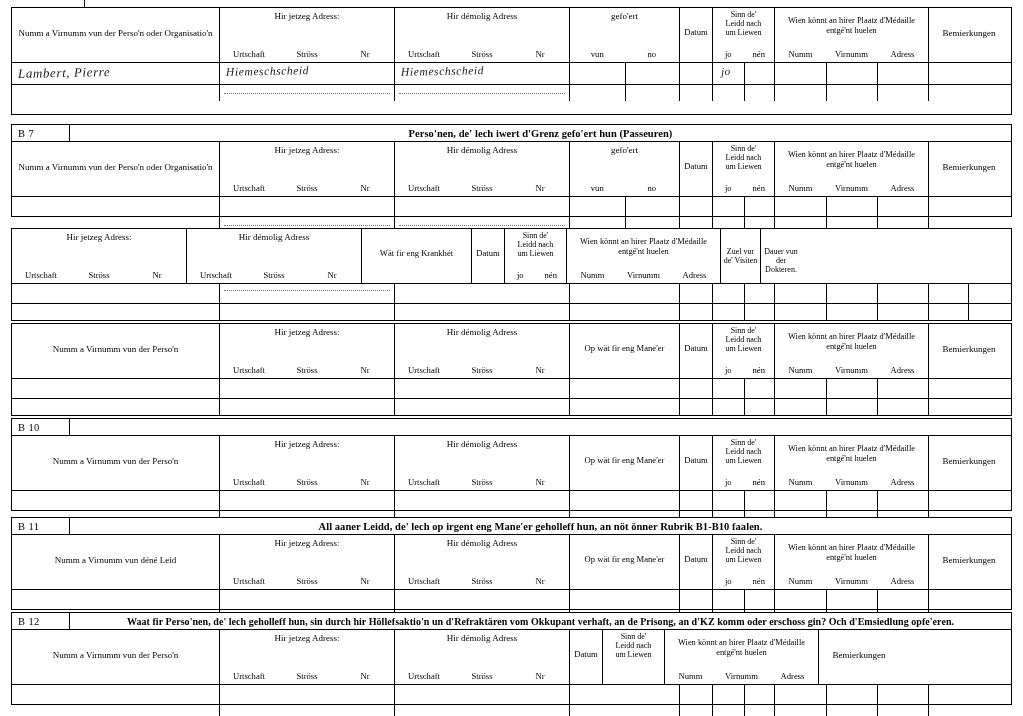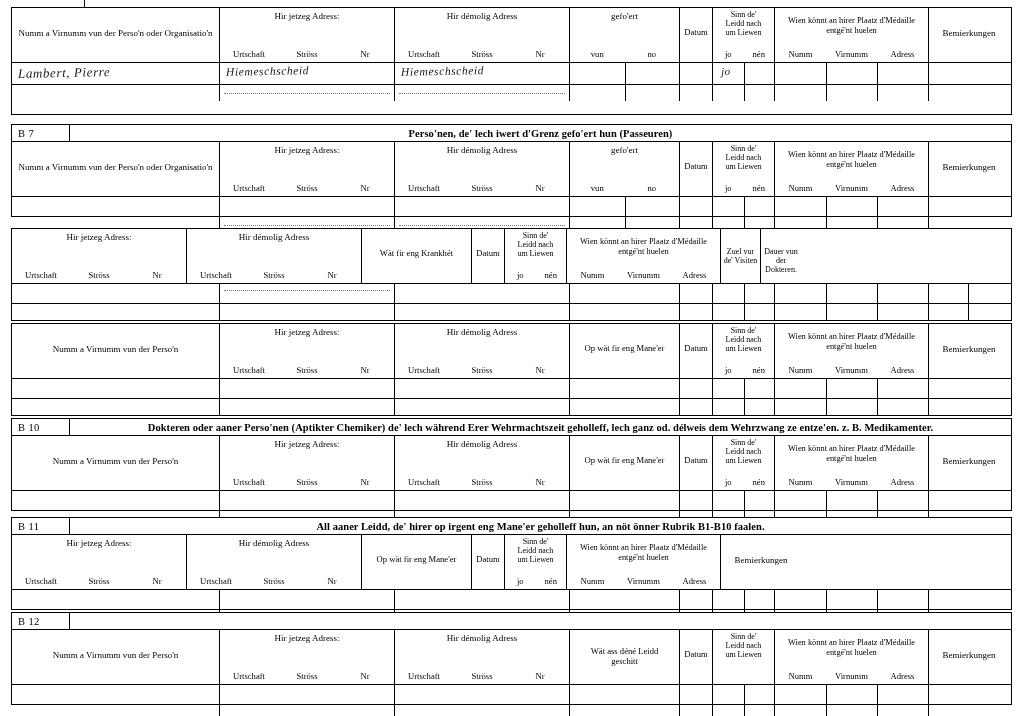--- a/index.html
+++ b/index.html
@@ -490,21 +490,20 @@
             <span class="vline" style="left:66.6%;"></span>
           </div>
         <div class="cell" style="width:80px;"></div>
       </div>
     </div>
   </div>
 
   <div class="section" style="top:418px;height:93px;">
     <div class="hdr">
       <div class="hdr-code">B 10</div>
-      <div class="hdr-title">Dokteren oder aaner Perso'nen (Aptikter Chemiker) de' lech während Erer Wehrmachtszeit geholleff, lech ganz od. délweis dem Wehrzwang ze entze'en. z. B. Medikamenter.</div>
     </div>
     <div class="colhdr" style="height:55px;">
       <div class="col" style="width:208px;">
         <span class="ctitle" style="padding-top:20px;">Numm a Virnumm vun der Perso'n</span>
       </div>
       <div class="col" style="width:175px;">
         <span class="ctitle">Hir jetzeg Adress:</span>
         <span class="sub">
           <span>Urtschaft</span>
           <span>Ströss</span>
@@ -577,23 +576,26 @@
             <span class="vline" style="left:66.6%;"></span>
           </div>
         <div class="cell" style="width:80px;"></div>
       </div>
     </div>
   </div>
 
   <div class="section" style="top:517px;height:93px;">
     <div class="hdr">
       <div class="hdr-code">B 11</div>
-      <div class="hdr-title">All aaner Leidd, de' hirer op irgent eng Mane'er geholleff hun, an nöt önner Rubrik B1-B10 faalen.</div>
+      <div class="hdr-title">All aaner Leidd, de' lech op irgent eng Mane'er geholleff hun, an nöt önner Rubrik B1-B10 faalen.</div>
     </div>
     <div class="colhdr" style="height:55px;">
+      <div class="col" style="width:208px;">
+        <span class="ctitle" style="padding-top:20px;">Numm a Virnumm vun déné Leid</span>
+      </div>
       <div class="col" style="width:175px;">
         <span class="ctitle">Hir jetzeg Adress:</span>
         <span class="sub">
           <span>Urtschaft</span>
           <span>Ströss</span>
           <span>Nr</span>
         </span>
       </div>
       <div class="col" style="width:175px;">
         <span class="ctitle">Hir démolig Adress</span>
@@ -661,44 +663,41 @@
             <span class="vline" style="left:66.6%;"></span>
           </div>
         <div class="cell" style="width:80px;"></div>
       </div>
     </div>
   </div>
 
   <div class="section" style="top:612px;height:93px;">
     <div class="hdr">
       <div class="hdr-code">B 12</div>
+      <div class="hdr-title" style="font-size:10px;">Waat fir Perso'nen, de' lech geholleff hun, sin durch hir Höllefsaktio'n  un  d'Refraktären vom Okkupant verhaft, an de Prisong, an d'KZ komm oder  erschoss gin? Och d'Emsiedlung opfe'eren.</div>
     </div>
     <div class="colhdr" style="height:55px;">
       <div class="col" style="width:208px;">
         <span class="ctitle" style="padding-top:20px;">Numm a Virnumm vun der Perso'n</span>
       </div>
       <div class="col" style="width:175px;">
         <span class="ctitle">Hir jetzeg Adress:</span>
         <span class="sub">
           <span>Urtschaft</span>
           <span>Ströss</span>
           <span>Nr</span>
         </span>
       </div>
       <div class="col" style="width:175px;">
         <span class="ctitle">Hir démolig Adress</span>
         <span class="sub">
           <span>Urtschaft</span>
           <span>Ströss</span>
           <span>Nr</span>
         </span>
-      </div>
-      <div class="col" style="width:110px;">
-        <span class="ctitle" style="padding-top:16px;font-size:8.6px;white-space:pre-line;line-height:1.2;">Wät ass déné Leidd
-geschitt</span>
       </div>
       <div class="col" style="width:33px;">
         <span class="ctitle" style="padding-top:20px;font-size:8.6px;">Datum</span>
       </div>
       <div class="col" style="width:62px;">
         <span class="ctitle" style="font-size:8px;line-height:1.12;white-space:pre-line;">Sinn  de'
 Leidd   nach
 um Liewen</span>
       </div>
       <div class="col" style="width:154px;">

